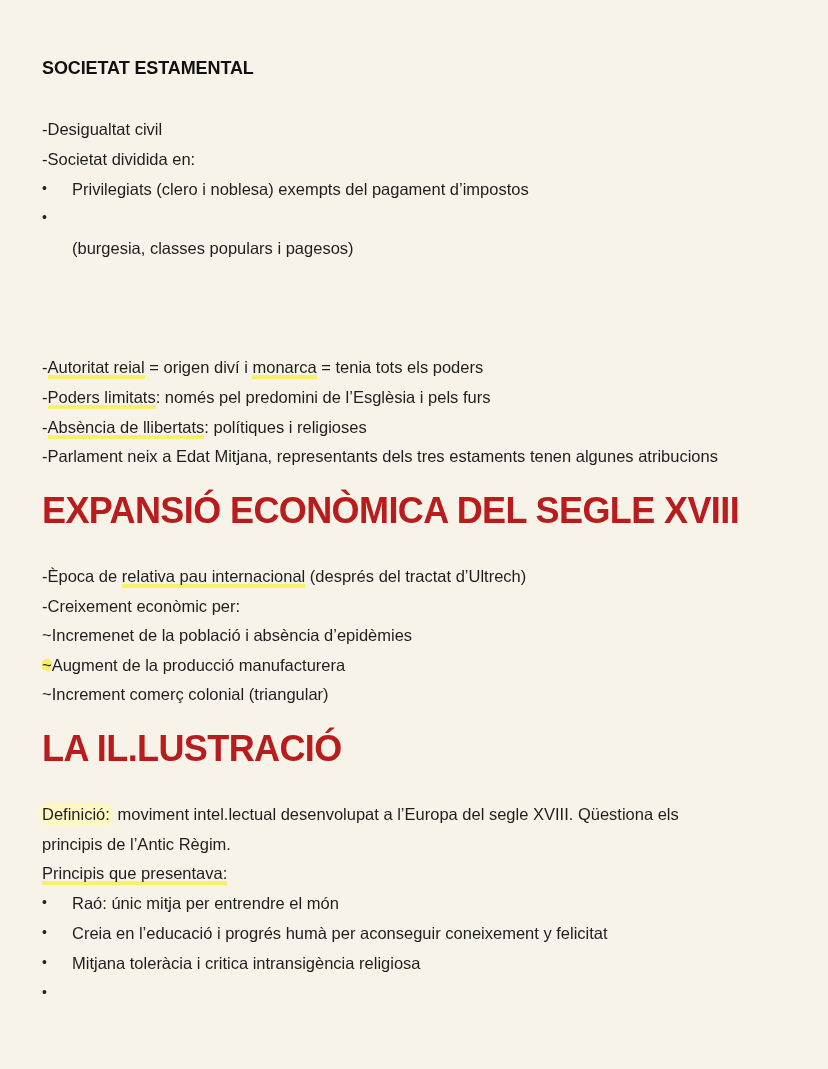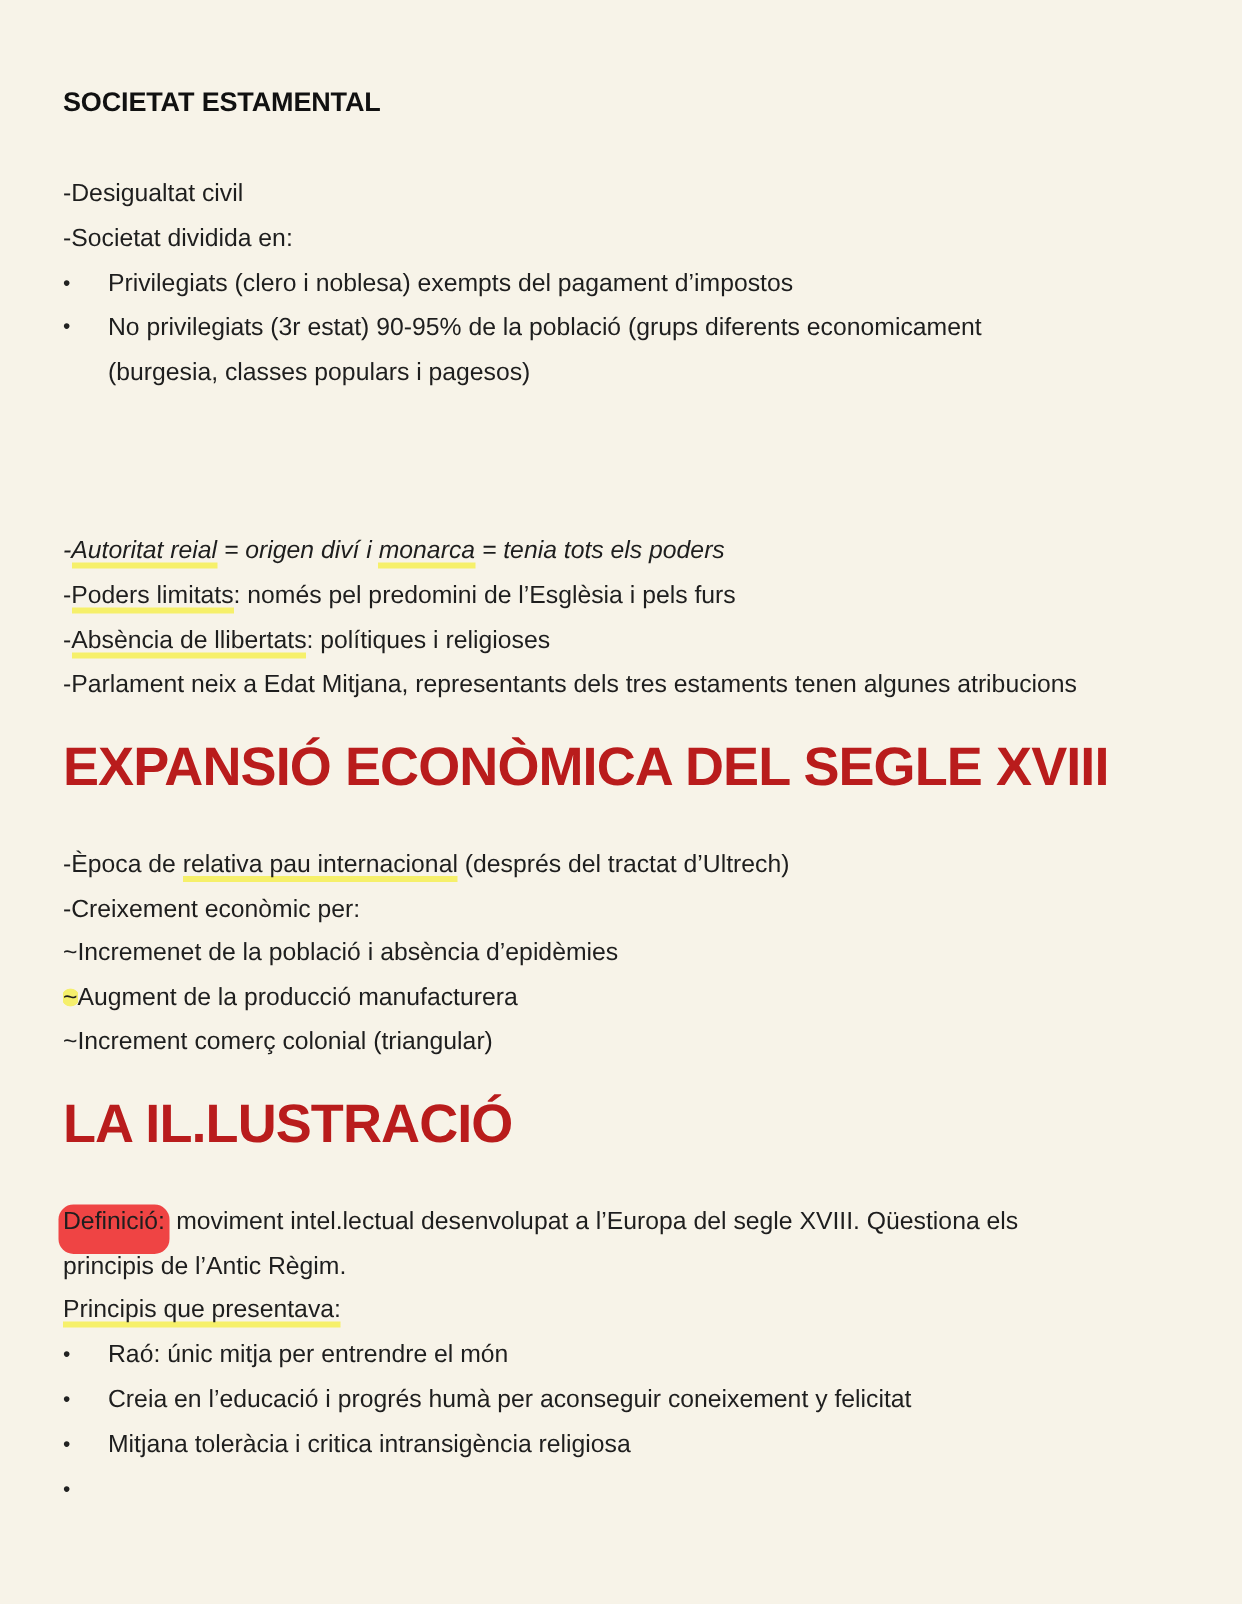--- a/index.html
+++ b/index.html
@@ -45,47 +45,46 @@
       color: #222;
     }
     .ul {
       background-image: linear-gradient(#f6f06a, #f6f06a);
       background-repeat: no-repeat;
       background-size: 100% 4px;
       background-position: 0 100%;
       padding-bottom: 3px;
     }
     .hl {
-      background: #ef4444;
+      background: #fef9c3;
       border-radius: 10px;
-      padding: 2px 3px 13px 3px;
+      padding: 2px 3px 3px 3px;
       margin-left: -3px;
     }
     .tilde-hl {
       background: radial-gradient(circle, #f5ef6c 55%, transparent 60%);
     }
   </style>
 </head>
 <body>
 
 <div class="page">
 
   <div class="abs h2" style="left:42px; top:58px;">SOCIETAT ESTAMENTAL</div>
 
   <div class="abs line" style="left:42px; top:119px;text-align:right;">-Desigualtat civil</div>
   <div class="abs line" style="left:42px; top:149px;">-Societat dividida en:</div>
 
   <span class="bullet" style="top:180px;">•</span>
   <div class="abs line" style="left:72px; top:179px;">Privilegiats (clero i noblesa) exempts del pagament d’impostos</div>
   <span class="bullet" style="top:209px;">•</span>
-  <div class="abs line" style="left:72px; top:208px;">No privilegiats (3r estat) 90-95% de la població (grups diferents economicament</div>
   <div class="abs line" style="left:72px; top:238px;">(burgesia, classes populars i pagesos)</div>
 
 
-  <div class="abs line" style="left:42px; top:357px;font-style:italic;">
+  <div class="abs line" style="left:42px; top:357px;">
     <span>-</span><span class="ul">Autoritat reial</span><span> = origen diví i </span><span class="ul">monarca</span><span> = tenia tots els poders</span>
   </div>
   <div class="abs line" style="left:42px; top:387px;">
     <span>-</span><span class="ul">Poders limitats</span><span>: només pel predomini de l’Esglèsia i pels furs</span>
   </div>
   <div class="abs line" style="left:42px; top:417px;">
     <span>-</span><span class="ul">Absència de llibertats</span><span>: polítiques i religioses</span>
   </div>
   <div class="abs line" style="left:42px; top:446px;">-Parlament neix a Edat Mitjana, representants dels tres estaments tenen algunes atribucions</div>
 

